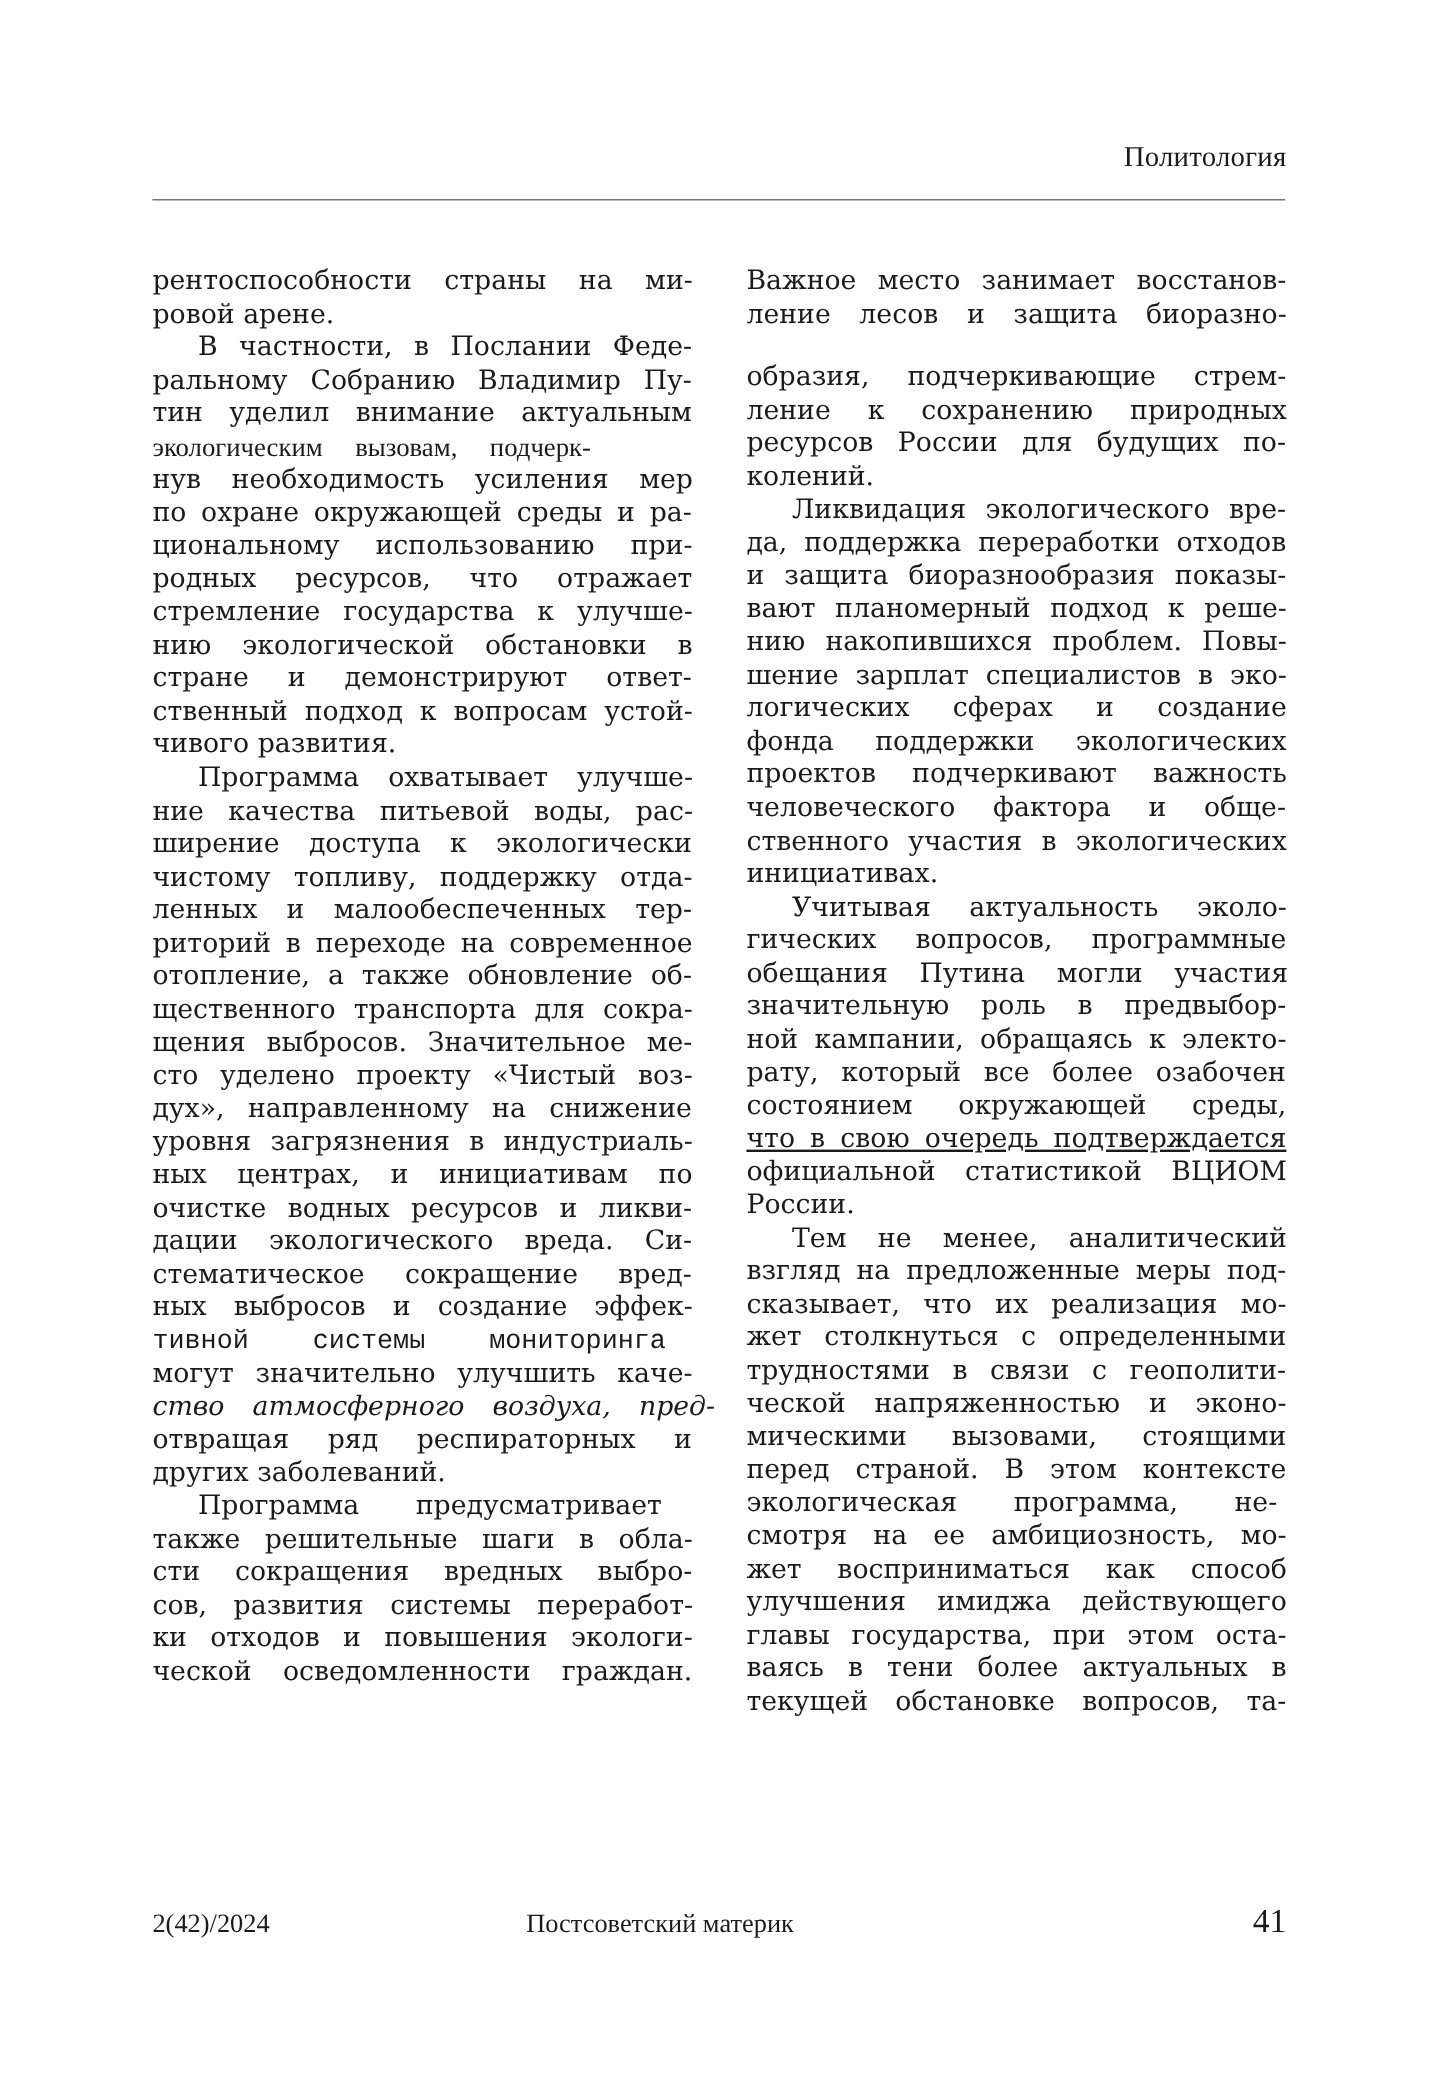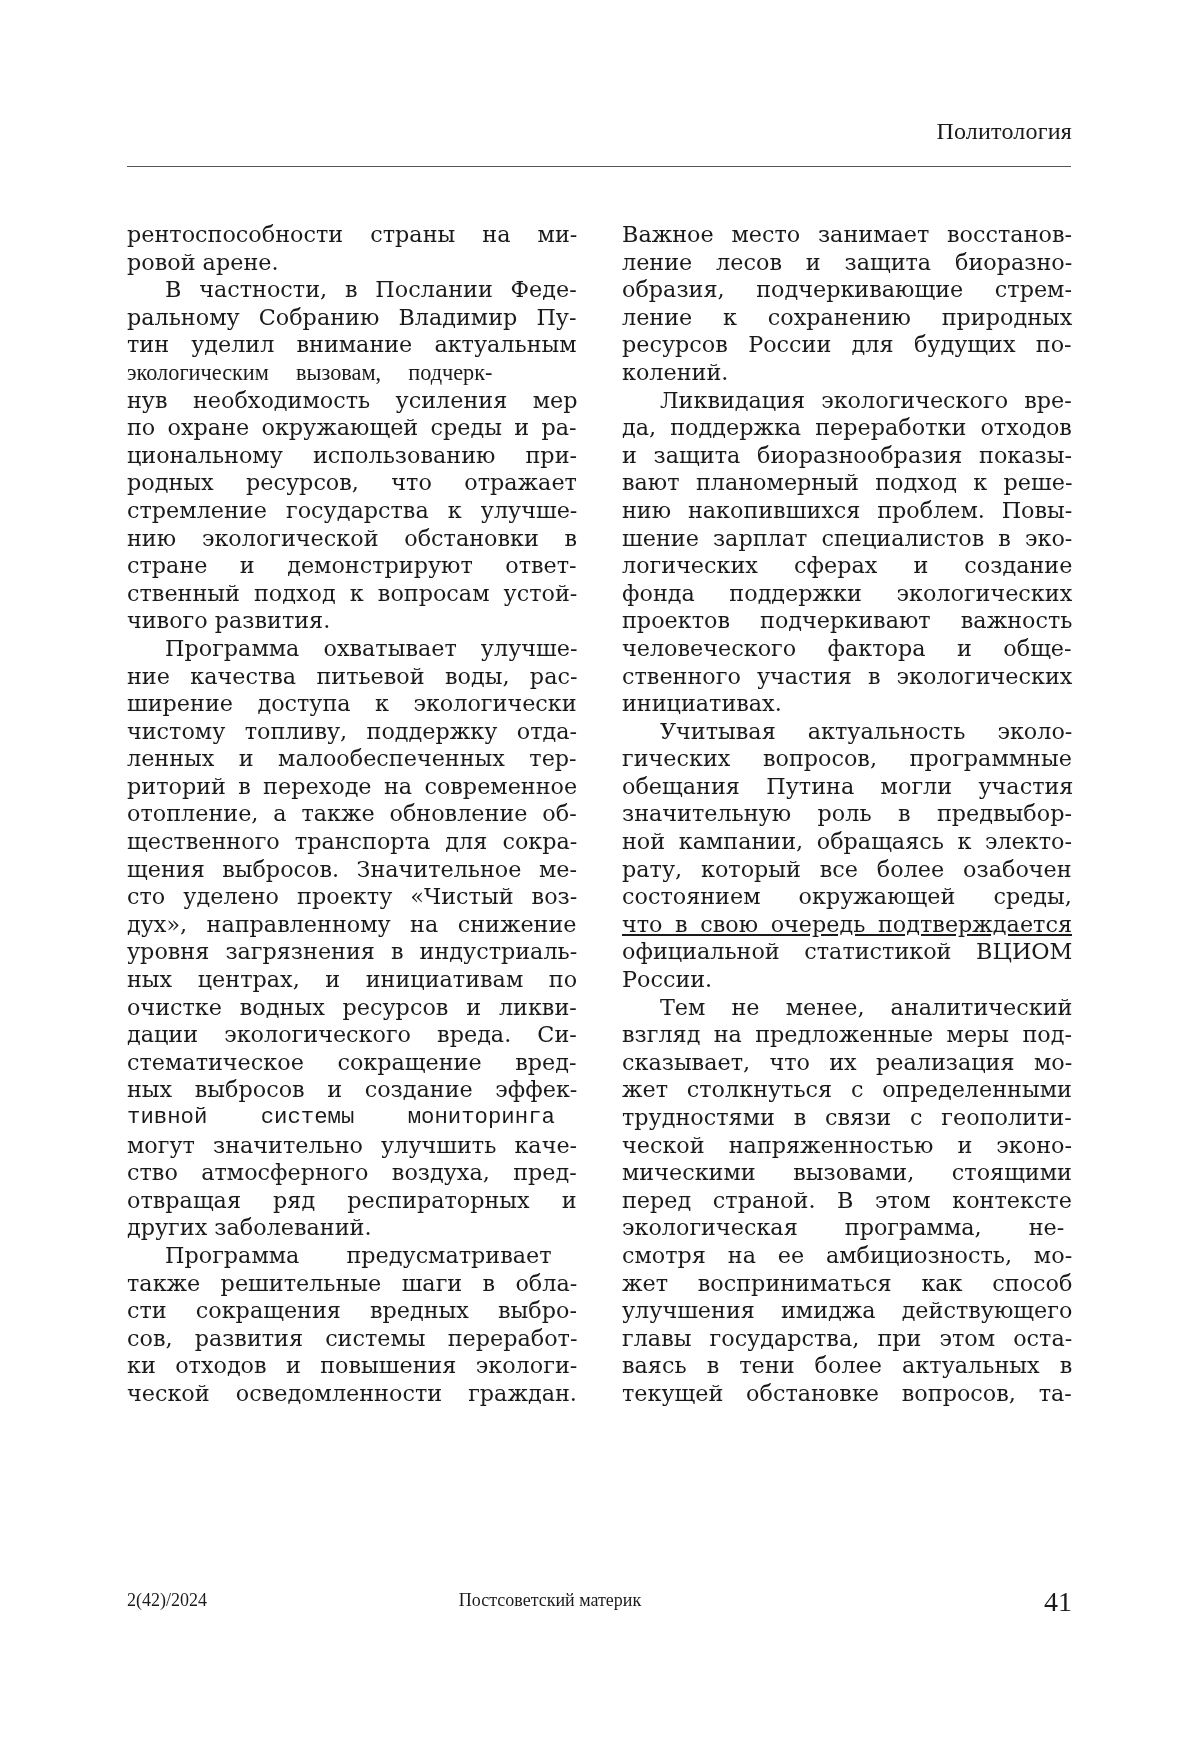--- a/index.html
+++ b/index.html
@@ -10,21 +10,21 @@
   .head-rule { position: absolute; top: 166px; left: 127px; width: 944px; height: 0;
                border-top: 1.5px solid #555; }
   .column { position: absolute; top: 221px; width: 450px; font-size: 22.3px;
             line-height: 27.6px; }
   .col-left { left: 127px; }
   .col-right { left: 622px; }
   .line { display: block; white-space: nowrap; text-align: justify; text-align-last: justify;
           height: 27.6px; overflow: visible; }
   .line.last { text-align-last: left; }
   .line.indent { padding-left: 38px; }
-  .footer { position: absolute; top: 1590px; font-family: "Liberation Serif", serif; font-size: 18px; }
+  .footer { position: absolute; top: 1590px; font-family: "Liberation Serif", serif; font-size: 22px; }
   .footer-issue { left: 127px; }
   .footer-journal { left: 0; width: 1100px; text-align: center; }
   .footer-page { right: 128px; font-size: 28px; top: 1586px; }
 </style>
 </head>
 <body>
 
 <div class="running-head">Политология</div>
 <div class="head-rule"></div>
 
@@ -56,34 +56,34 @@
     <span class="line" style="white-space: nowrap; display: block; word-spacing: 11px; text-align-last: left;">сто уделено проекту «Чистый воз-</span>
     <span class="line" style="white-space: nowrap; display: block; word-spacing: 12.3333px; text-align-last: left;">дух», направленному на снижение</span>
     <span class="line" style="white-space: nowrap; display: block; word-spacing: 9px; text-align-last: left;">уровня загрязнения в индустриаль-</span>
     <span class="line" style="white-space: nowrap; display: block; word-spacing: 18.5px; text-align-last: left;">ных центрах, и инициативам по</span>
     <span class="line" style="white-space: nowrap; display: block; word-spacing: 10.75px; text-align-last: left;">очистке водных ресурсов и ликви-</span>
     <span class="line" style="white-space: nowrap; display: block; word-spacing: 19px; text-align-last: left;">дации экологического вреда. Си-</span>
     <span class="line" style="white-space: nowrap; display: block; word-spacing: 26.5px; text-align-last: left;">стематическое сокращение вред-</span>
     <span class="line" style="white-space: nowrap; display: block; word-spacing: 15.5px; text-align-last: left;">ных выбросов и создание эффек-</span>
     <span class="line" style="white-space: nowrap; display: block; word-spacing: 40px; text-align-last: left; font-family: Liberation Mono, monospace;">тивной системы мониторинга</span>
     <span class="line" style="white-space: nowrap; display: block; word-spacing: 11px; text-align-last: left;">могут значительно улучшить каче-</span>
-    <span class="line" style="white-space: nowrap; display: block; word-spacing: 16.3333px; text-align-last: left;">ство атмосферного воздуха, пред-</span>
+    <span class="line" style="white-space: nowrap; display: block; word-spacing: 16.3333px; text-align-last: left; font-style: italic;">ство атмосферного воздуха, пред-</span>
     <span class="line" style="white-space: nowrap; display: block; word-spacing: 25px; text-align-last: left;">отвращая ряд респираторных и</span>
     <span class="line last" style="white-space: nowrap; display: block;">других заболеваний.</span>
     <span class="line indent" style="white-space: nowrap; display: block; word-spacing: 40px; text-align-last: left;">Программа предусматривает</span>
     <span class="line" style="white-space: nowrap; display: block; word-spacing: 13.25px; text-align-last: left;">также решительные шаги в обла-</span>
     <span class="line" style="white-space: nowrap; display: block; word-spacing: 22px; text-align-last: left;">сти сокращения вредных выбро-</span>
     <span class="line" style="white-space: nowrap; display: block; word-spacing: 15px; text-align-last: left;">сов, развития системы переработ-</span>
     <span class="line" style="white-space: nowrap; display: block; word-spacing: 12.25px; text-align-last: left;">ки отходов и повышения экологи-</span>
     <span class="line" style="white-space: nowrap; display: block; word-spacing: 19px; text-align-last: left;">ческой осведомленности граждан.</span>
   </div>
 <div class="column col-right" id="col-right">
     <span class="line" style="white-space: nowrap; display: block; word-spacing: 10.6667px; text-align-last: left;">Важное место занимает восстанов-</span>
     <span class="line" style="white-space: nowrap; display: block; word-spacing: 16.75px; text-align-last: left;">ление лесов и защита биоразно-</span>
-    <span class="line" style="white-space: nowrap; display: block; word-spacing: 24.5px; text-align-last: left;">образия, подчеркивающие стрем-</span>
+    <span class="line" style="white-space: nowrap; display: block; word-spacing: 24.5px; text-align-last: left; margin-top: 25px;">образия, подчеркивающие стрем-</span>
     <span class="line" style="white-space: nowrap; display: block; word-spacing: 23.6667px; text-align-last: left;">ление к сохранению природных</span>
     <span class="line" style="white-space: nowrap; display: block; word-spacing: 13.25px; text-align-last: left;">ресурсов России для будущих по-</span>
     <span class="line last" style="white-space: nowrap; display: block;">колений.</span>
     <span class="line indent" style="white-space: nowrap; display: block; word-spacing: 9px; text-align-last: left;">Ликвидация экологического вре-</span>
     <span class="line" style="white-space: nowrap; display: block; word-spacing: 7px; text-align-last: left;">да, поддержка переработки отходов</span>
     <span class="line" style="white-space: nowrap; display: block; word-spacing: 9.66667px; text-align-last: left;">и защита биоразнообразия показы-</span>
     <span class="line" style="white-space: nowrap; display: block; word-spacing: 9.25px; text-align-last: left;">вают планомерный подход к реше-</span>
     <span class="line" style="white-space: nowrap; display: block; word-spacing: 9.66667px; text-align-last: left;">нию накопившихся проблем. Повы-</span>
     <span class="line" style="white-space: nowrap; display: block; word-spacing: 7px; text-align-last: left;">шение зарплат специалистов в эко-</span>
     <span class="line" style="white-space: nowrap; display: block; word-spacing: 29px; text-align-last: left;">логических сферах и создание</span>

